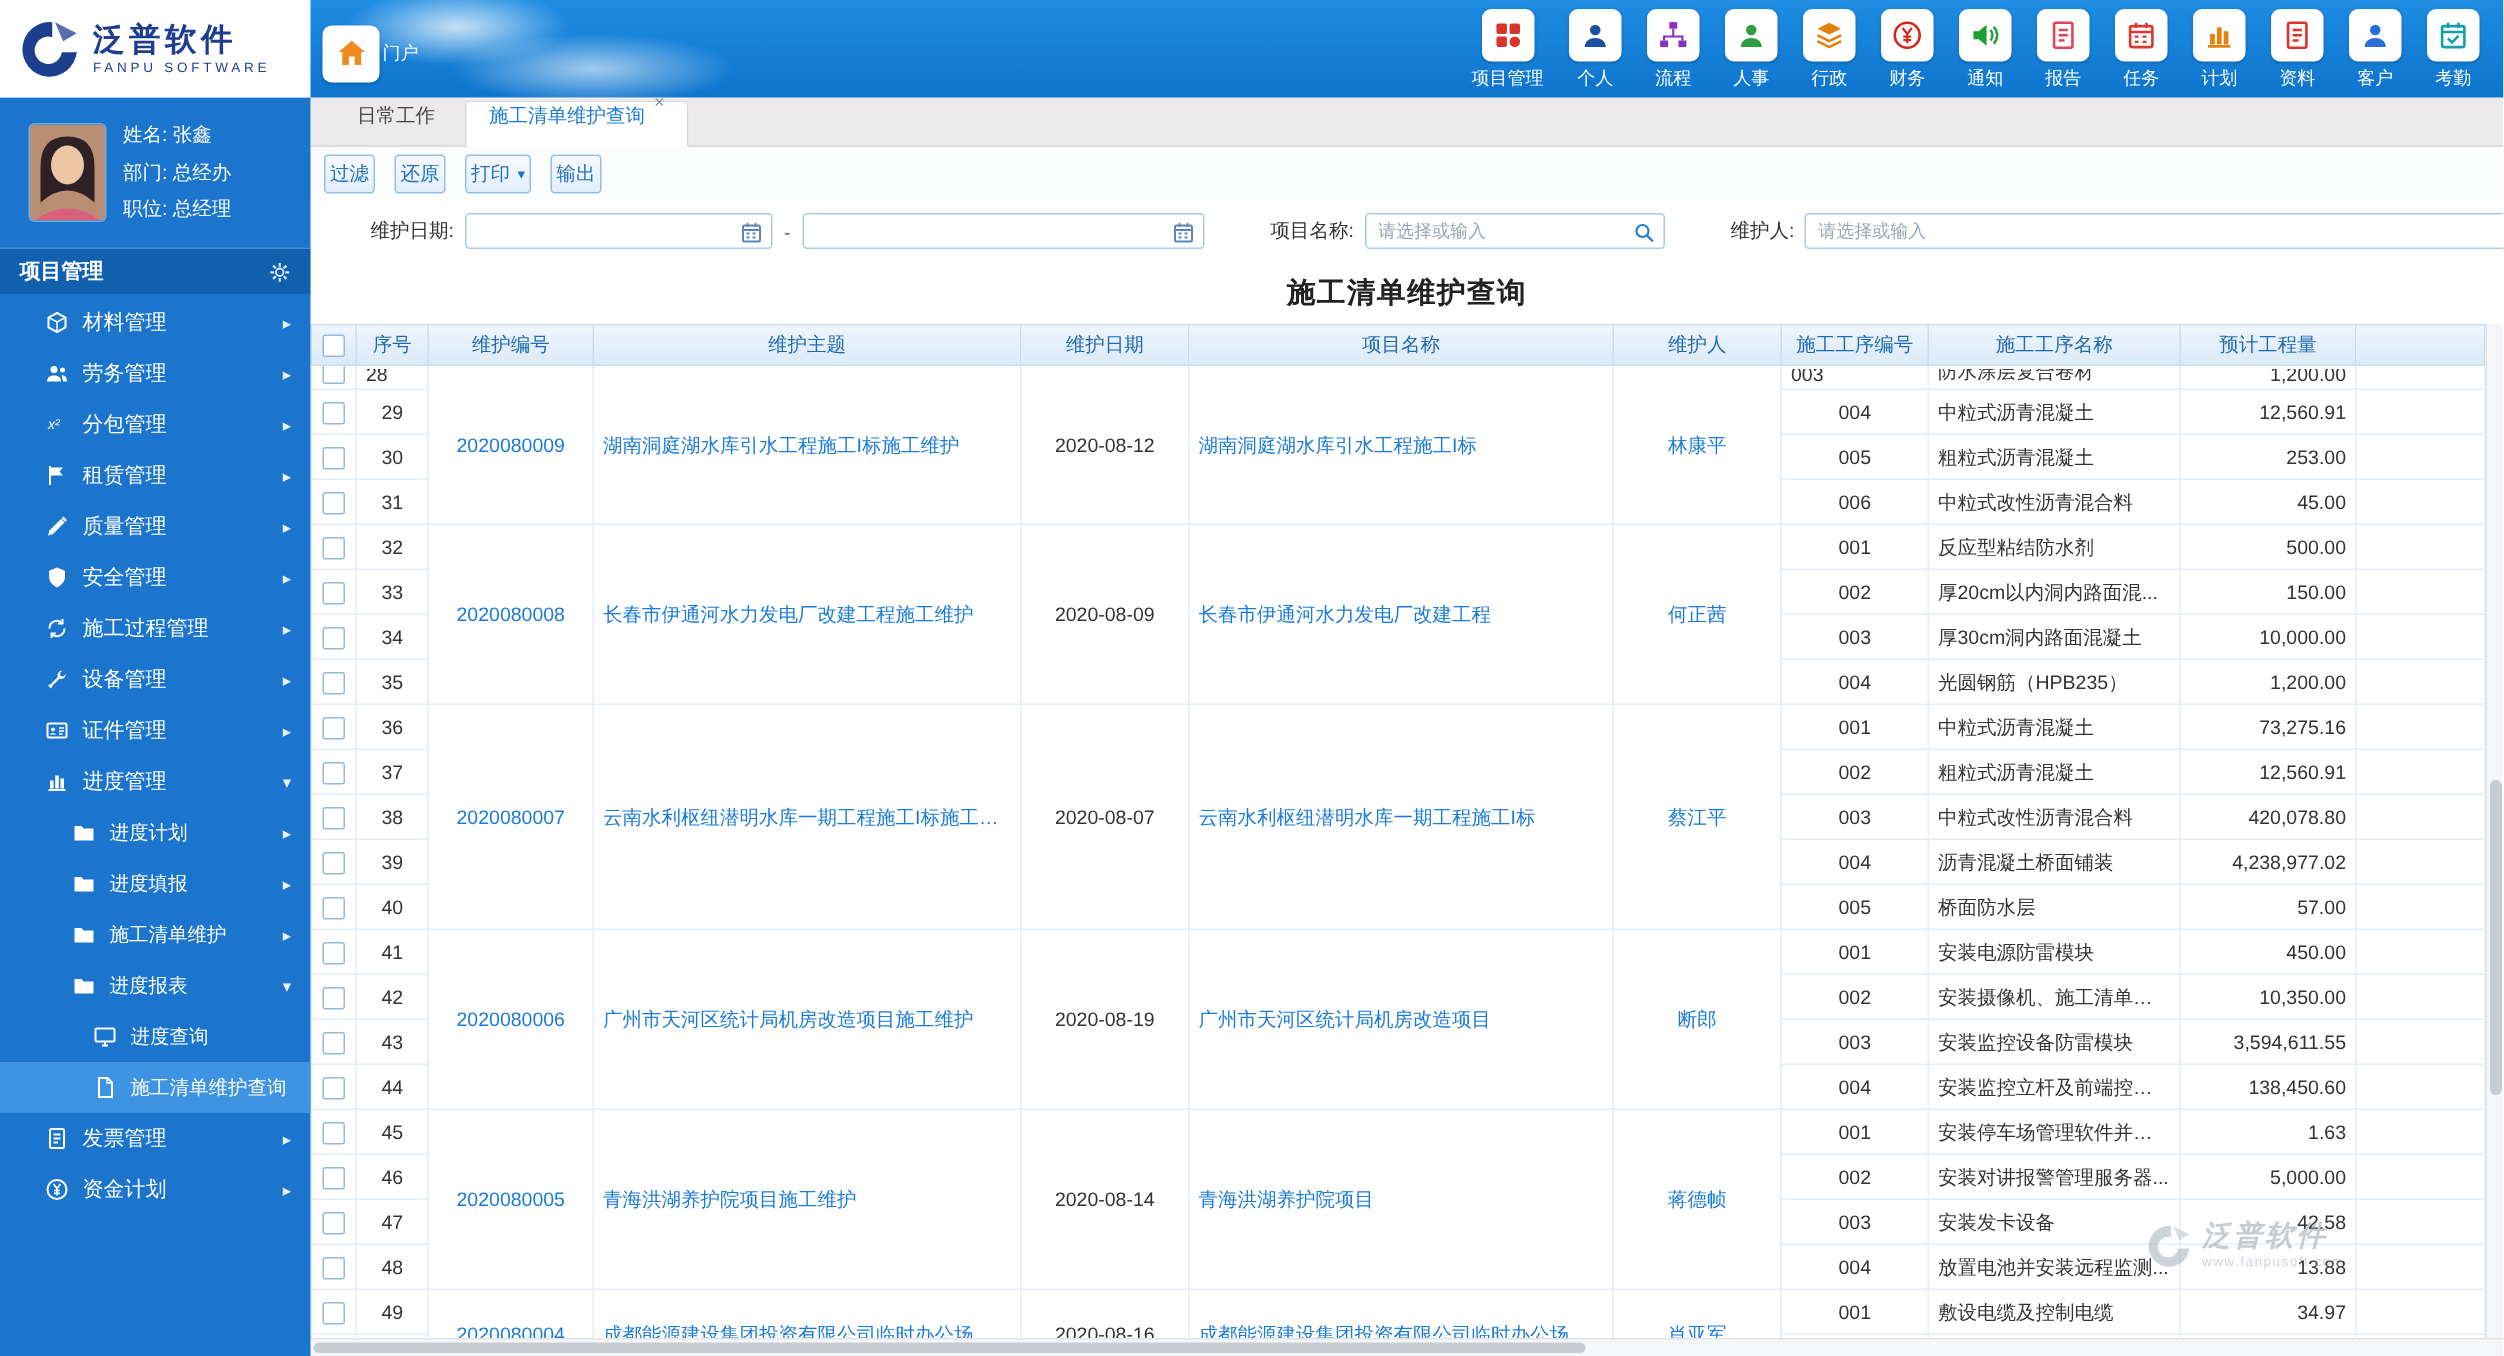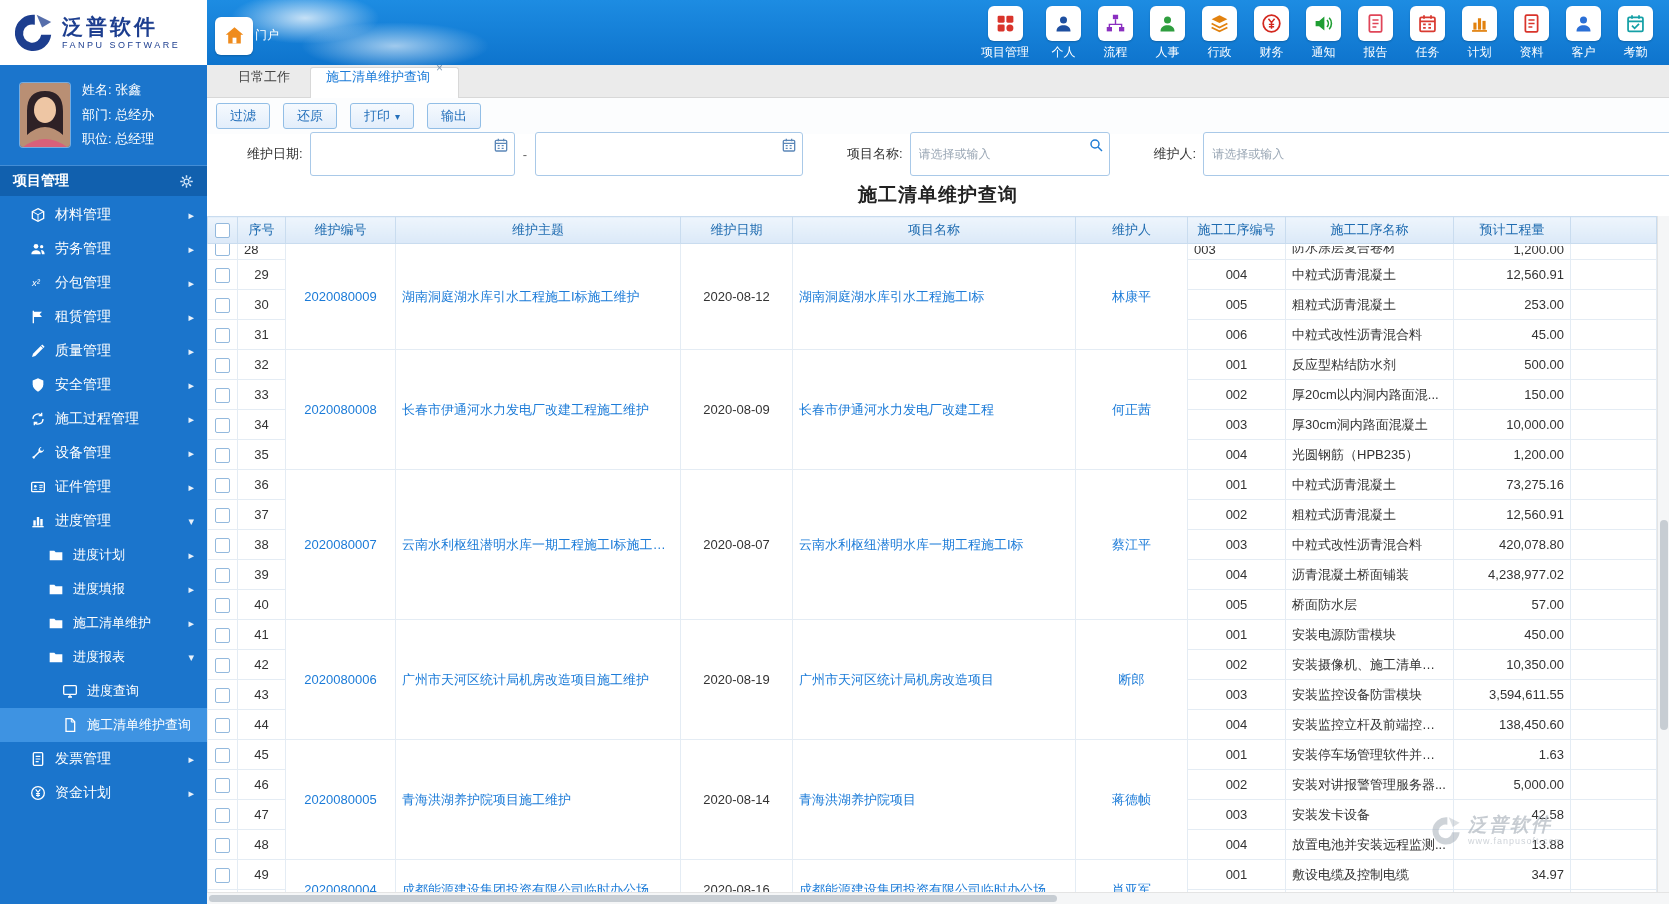--- a/index.html
+++ b/index.html
@@ -39,27 +39,27 @@
   .mi .micon{width:16px;height:16px;margin-right:9px;color:#fff;flex:0 0 auto}
   .mi .micon svg{width:100%;height:100%}
   .mi .arr{position:absolute;right:13px;font-size:11px;color:rgba(255,255,255,.9)}
   
   .main{position:absolute;left:207px;top:65px;width:1462px;height:839px;background:#fff;overflow:hidden}
   .tabbar{height:33px;background:#ebebeb;border-bottom:1px solid #d8d8d8;display:flex;align-items:flex-end;padding-left:16px;gap:5px;box-sizing:border-box}
   .tab{height:29px;display:flex;padding:0 15px;font-size:13px;color:#444;cursor:pointer}
   .tab.active{background:#fff;color:#1b7bd8;border:1px solid #d8d8d8;border-bottom:none;border-radius:3px 3px 0 0;margin-bottom:-1px;height:31px;box-sizing:border-box}
   .tab .close{margin-left:6px;position:relative;top:-7px;font-size:12px;color:#7f9ab5;cursor:pointer}
   .toolbar{height:36px;display:flex;align-items:center;padding-left:9px;gap:13px;background:#fcfdfe}
-  .tbtn{height:26px;display:inline-flex;align-items:center;padding:0 13px;background:linear-gradient(#f6fafe,#e2eefb);border:1px solid #92bee6;border-radius:3px;color:#2470bb;font-size:13px;gap:5px;cursor:pointer;box-sizing:border-box}
+  .tbtn{height:26px;display:inline-flex;align-items:center;padding:0 3px;background:linear-gradient(#f6fafe,#e2eefb);border:1px solid #92bee6;border-radius:3px;color:#2470bb;font-size:13px;gap:5px;cursor:pointer;box-sizing:border-box}
   .tbtn .caret{font-size:10px;color:#2470bb}
   .filters{height:40px;display:flex;align-items:center;padding-left:40px;font-size:13px;color:#333;white-space:nowrap}
   .fg{display:flex;align-items:center}
   .fg+.fg{margin-left:44px}
   .fg label{margin-right:7px}
-  input{height:44px;border:1px solid #a9c9e8;border-radius:3px;font:12px "Liberation Sans","DejaVu Sans",sans-serif;color:#333;padding:0 8px;outline:none;box-sizing:border-box;background:#fff}
+  input{height:24px;border:1px solid #a9c9e8;border-radius:3px;font:12px "Liberation Sans","DejaVu Sans",sans-serif;color:#333;padding:0 8px;outline:none;box-sizing:border-box;background:#fff}
   ::placeholder{color:#9aa7b5}
   .iconwrap{position:relative}
   .iconwrap input{padding-right:26px}
   .insvg{position:absolute;right:6px;top:5px;width:16px;height:16px;color:#5b87b8;cursor:pointer}
   .insvg.search{color:#1f7cd4}
   .dash{margin:0 8px;color:#666}
   .fg-person{flex:1;margin-right:-16px}
   .fg-person input{width:100%}
   .page-title{height:42px;display:flex;align-items:center;justify-content:center;font-size:19px;font-weight:bold;color:#222;letter-spacing:1px;margin:0}
   

